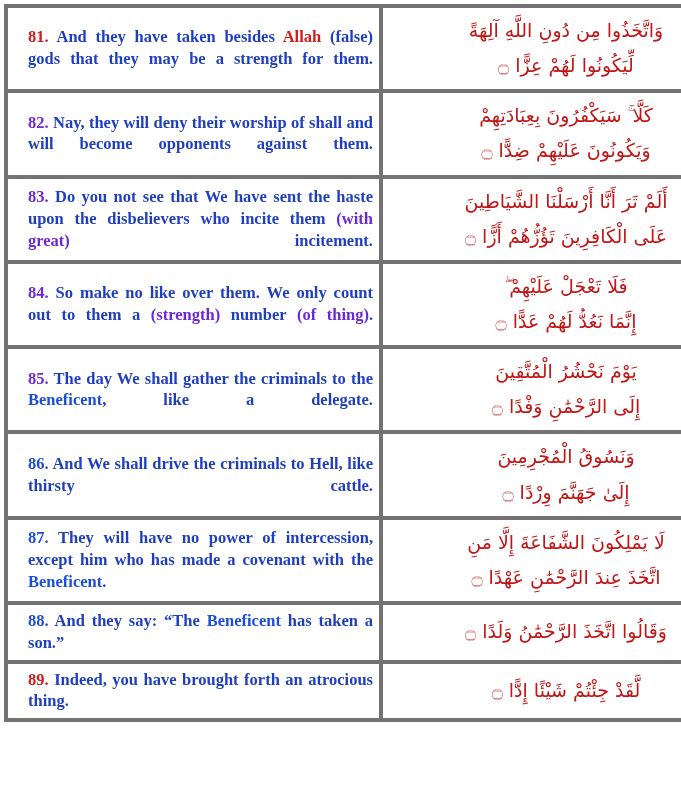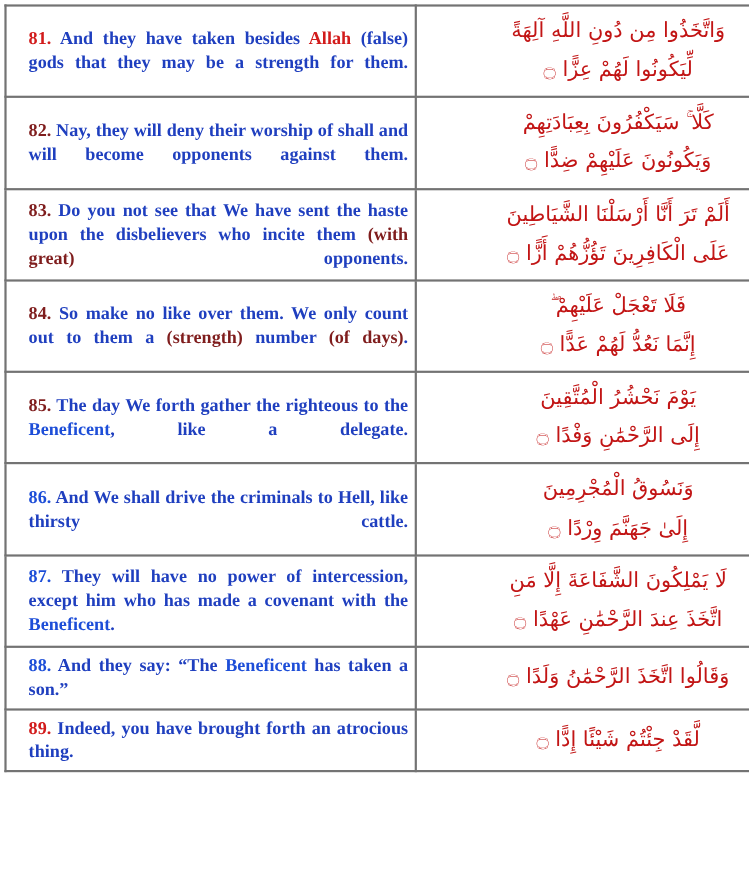--- a/index.html
+++ b/index.html
@@ -19,21 +19,21 @@
     box-sizing: border-box;
     padding: 4px 4px 4px 4px;
     background: #ffffff;
   }
   table.quran {
     border-collapse: collapse;
     width: 673px;
     table-layout: fixed;
   }
   table.quran td {
-    border: 2px solid #737373;
+    border: 4px solid #737373;
     vertical-align: middle;
     padding: 5px 6px 6px 20px;
   }
   td.trans {
     width: 345px;
     text-align: justify;
     text-align-last: justify;
     font-family: "Liberation Serif", serif;
     font-weight: bold;
     font-size: 16.5px;
@@ -48,21 +48,21 @@
     font-size: 19px;
     line-height: 1.85;
     color: #c21515;
     white-space: pre-line;
     padding-right: 10px;
     padding-left: 10px;
   }
   
   .c-blue   { color: #1f3fbf; }
   .c-red    { color: #d21b1b; }
-  .c-green  { color: #7f1d1d; }
+  .c-green  { color: #6d28d9; }
   .c-magenta{ color: #1d4ed8; }
   .num {
     font-weight: bold;
   }
 </style>
 </head>
 <body>
 
 <div class="page">
   <table class="quran">
@@ -79,37 +79,37 @@
         <td class="trans">
           <span class="num c-green">82.</span>
           <span class="c-blue"> Nay, they will deny their worship of shall and will become opponents against them.</span>
         </td>
         <td class="arabic">كَلَّا ۚ سَيَكْفُرُونَ بِعِبَادَتِهِمْ
 وَيَكُونُونَ عَلَيْهِمْ ضِدًّا ۝</td>
       </tr>
       <tr>
         <td class="trans">
           <span class="num c-green">83.</span>
-          <span class="c-blue"> Do you not see that We have sent the haste upon the disbelievers who incite them </span><span class="c-green">(with great)</span><span class="c-blue"> opponents.</span>
+          <span class="c-blue"> Do you not see that We have sent the haste upon the disbelievers who incite them </span><span class="c-green">(with great)</span><span class="c-blue"> incitement.</span>
         </td>
         <td class="arabic">أَلَمْ تَرَ أَنَّا أَرْسَلْنَا الشَّيَاطِينَ
 عَلَى الْكَافِرِينَ تَؤُزُّهُمْ أَزًّا ۝</td>
       </tr>
       <tr>
         <td class="trans">
           <span class="num c-green">84.</span>
-          <span class="c-blue"> So make no like over them. We only count out to them a </span><span class="c-green">(strength)</span><span class="c-blue"> number </span><span class="c-green">(of days)</span><span class="c-blue">.</span>
+          <span class="c-blue"> So make no like over them. We only count out to them a </span><span class="c-green">(strength)</span><span class="c-blue"> number </span><span class="c-green">(of thing)</span><span class="c-blue">.</span>
         </td>
         <td class="arabic">فَلَا تَعْجَلْ عَلَيْهِمْ ۖ
 إِنَّمَا نَعُدُّ لَهُمْ عَدًّا ۝</td>
       </tr>
       <tr>
         <td class="trans">
           <span class="num c-green">85.</span>
-          <span class="c-blue"> The day We forth gather the righteous to the </span><span class="c-magenta">Beneficent</span><span class="c-blue">, like a delegate.</span>
+          <span class="c-blue"> The day We shall gather the criminals to the </span><span class="c-magenta">Beneficent</span><span class="c-blue">, like a delegate.</span>
         </td>
         <td class="arabic">يَوْمَ نَحْشُرُ الْمُتَّقِينَ
 إِلَى الرَّحْمَٰنِ وَفْدًا ۝</td>
       </tr>
       <tr>
         <td class="trans">
           <span class="num c-magenta">86.</span>
           <span class="c-blue"> And We shall drive the criminals to Hell, like thirsty cattle.</span>
         </td>
         <td class="arabic">وَنَسُوقُ الْمُجْرِمِينَ

